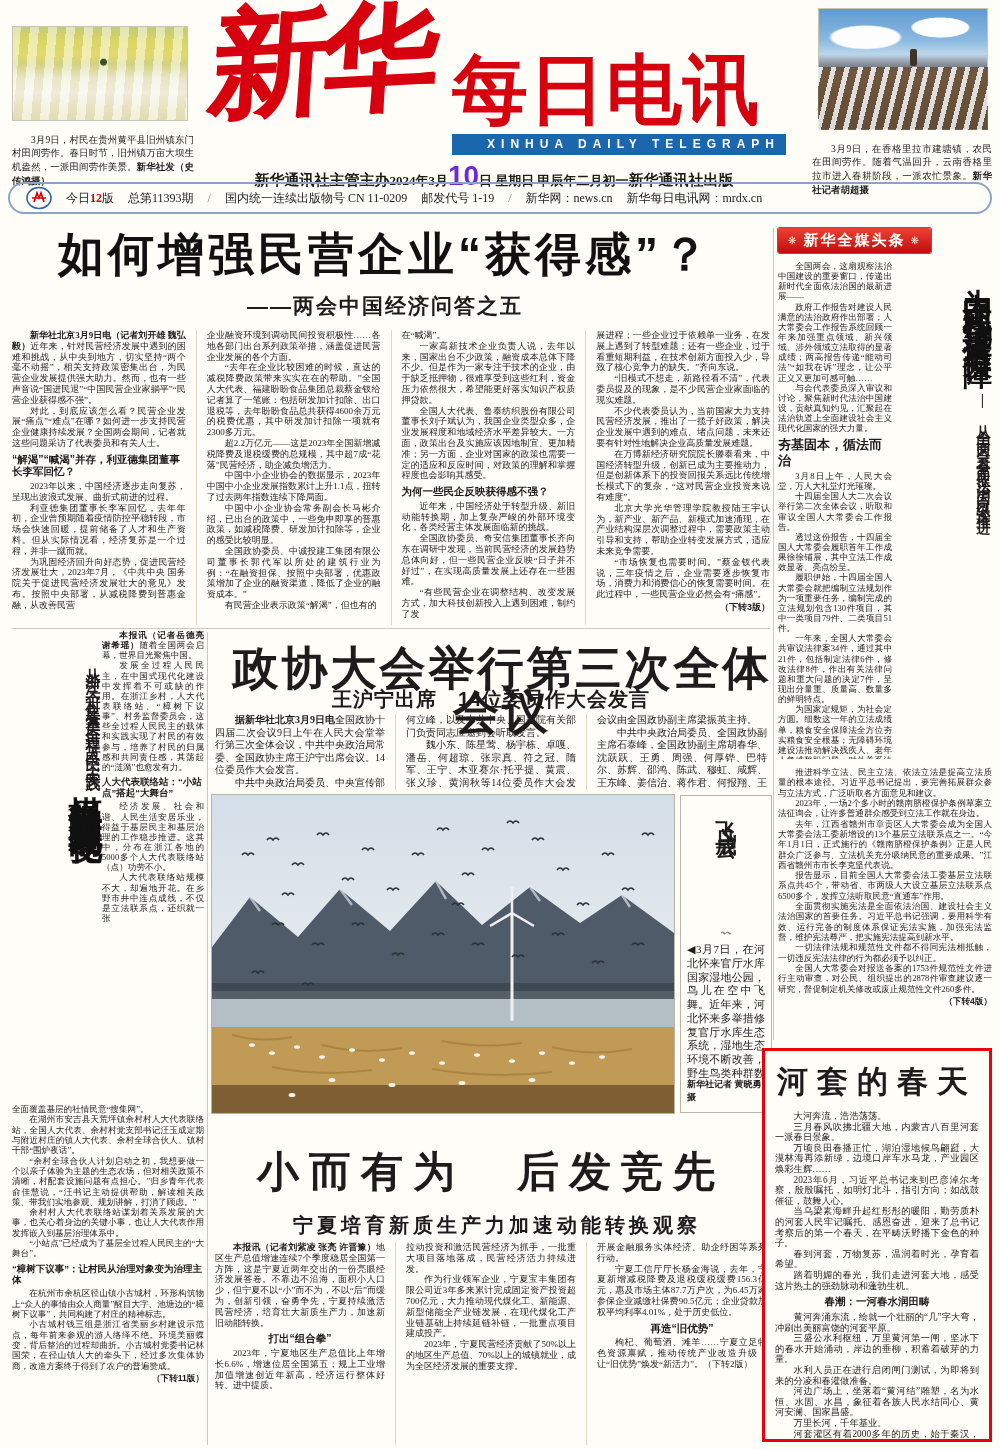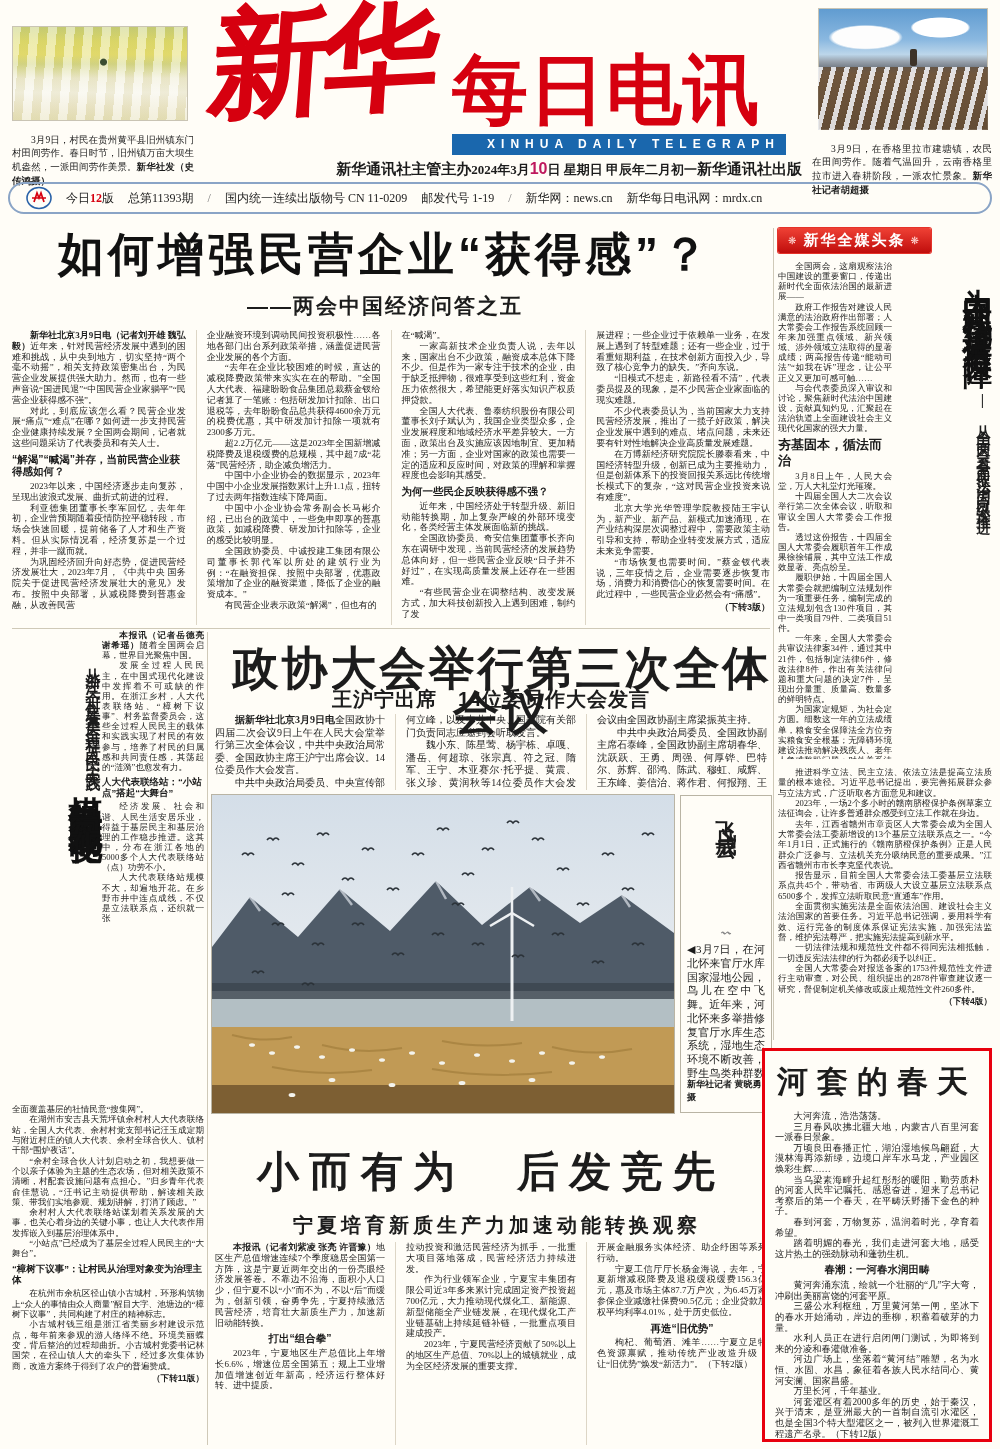--- a/index.html
+++ b/index.html
@@ -30,24 +30,24 @@
   
   .masthead{left:200px;top:16px;width:600px;height:162px;}
   .callig{position:absolute;left:10px;top:-14px;font-size:118px;line-height:1;color:#d6000f;
     font-weight:900;transform:skewX(-7deg) rotate(-3deg);letter-spacing:-8px;
     text-shadow:1px 1px 0 #d6000f;}
   .title-rest{position:absolute;left:252px;top:36px;font-size:76px;line-height:1;color:#d6000f;
     font-weight:900;letter-spacing:1px;font-family:"Liberation Sans","DejaVu Sans",sans-serif;}
   .bluebar{position:absolute;left:252px;top:118px;width:334px;height:21px;background:#1a67ad;
     color:#fff;font-family:"Liberation Sans","DejaVu Sans",sans-serif;font-weight:bold;
     font-size:12px;letter-spacing:6px;text-align:right;line-height:21px;padding-right:6px;box-sizing:border-box;}
-  .publine{position:absolute;left:24px;top:144px;width:578px;display:flex;justify-content:flex-end;
+  .publine{position:absolute;left:5px;top:144px;width:578px;display:flex;justify-content:center;
     align-items:baseline;font-size:15px;font-weight:bold;}
   .pubdate{font-size:13px;font-weight:bold;}
-  .pubdate .day{color:#be185d;font-size:16px;font-family:"Liberation Sans","DejaVu Sans",sans-serif;font-weight:bold;}
+  .pubdate .day{color:#6d28d9;font-size:28px;font-family:"Liberation Sans","DejaVu Sans",sans-serif;font-weight:bold;}
   
   .infobar{left:8px;top:182px;width:984px;height:32px;border:2px solid #8aa4c6;border-radius:17px;
     box-sizing:border-box;display:flex;align-items:center;gap:14px;padding:0 16px;font-size:12px;}
   .infobar .red{color:#d6000f;font-weight:bold;}
   .infobar .sep{color:#777;}
   
   .para{margin:0;text-indent:2em;text-align:justify;}
   .colhead{margin:4px 0 3px;text-indent:0;font-family:"Liberation Sans","DejaVu Sans",sans-serif;
     font-weight:bold;text-align:left;}
   .jump{margin:2px 0 0;text-indent:0;text-align:right;font-weight:bold;
@@ -161,21 +161,21 @@
     <span>新华网：news.cn</span>
     <span>新华每日电讯网：mrdx.cn</span>
   </div>
 
   <h1 class="abs lead-head sans">如何增强民营企业“获得感”？</h1>
   <p class="abs lead-deck sans">——两会中国经济问答之五</p>
   <div class="abs cols lead-cols">
     <div>
         <p class="para"><b>新华社北京3月9日电（记者刘开雄 魏弘毅）</b>近年来，针对民营经济发展中遇到的困难和挑战，从中央到地方，切实坚持“两个毫不动摇”，相关支持政策密集出台，为民营企业发展提供强大助力。然而，也有一些声音说“国进民退”“中国民营企业家躺平”“民营企业获得感不强”。</p>
         <p class="para">对此，到底应该怎么看？民营企业发展“痛点”“难点”在哪？如何进一步支持民营企业健康持续发展？全国两会期间，记者就这些问题采访了代表委员和有关人士。</p>
-        <p class="colhead">“解渴”“喊渴”并存，当前民营企业获得感如何？</p>
+        <p class="colhead">“解渴”“喊渴”并存，利亚德集团董事长李军回忆？</p>
         <p class="para">2023年以来，中国经济逐步走向复苏，呈现出波浪式发展、曲折式前进的过程。</p>
         <p class="para">利亚德集团董事长李军回忆，去年年初，企业曾预期随着疫情防控平稳转段，市场会快速回暖，提前储备了人才和生产资料。但从实际情况看，经济复苏是一个过程，并非一蹴而就。</p>
         <p class="para">为巩固经济回升向好态势，促进民营经济发展壮大，2023年7月，《中共中央 国务院关于促进民营经济发展壮大的意见》发布。按照中央部署，从减税降费到普惠金融，从改善民营</p>
       </div>
     <div>
         <p class="para" style="text-indent: 0px;">企业融资环境到调动民间投资积极性……各地各部门出台系列政策举措，涵盖促进民营企业发展的各个方面。</p>
         <p class="para">“去年在企业比较困难的时候，直达的减税降费政策带来实实在在的帮助。”全国人大代表、福建盼盼食品集团总裁蔡金钗给记者算了一笔账：包括研发加计扣除、出口退税等，去年盼盼食品总共获得4600余万元的税费优惠，其中研发加计扣除一项就有2300多万元。</p>
         <p class="para">超2.2万亿元——这是2023年全国新增减税降费及退税缓费的总规模，其中超7成“花落”民营经济，助企减负增活力。</p>
         <p class="para">中国中小企业协会的数据显示，2023年中国中小企业发展指数累计上升1.1点，扭转了过去两年指数连续下降局面。</p>
         <p class="para">中国中小企业协会常务副会长马彬介绍，已出台的政策中，一些免申即享的普惠政策，如减税降费、研发加计扣除等，企业的感受比较明显。</p>
@@ -390,20 +390,21 @@
         <p class="para">枸杞、葡萄酒、滩羊……宁夏立足特色资源禀赋，推动传统产业改造升级，让“旧优势”焕发“新活力”。（下转2版）</p>
       </div>
   </div>
 
   <section class="abs hetao">
     <h2>河套的春天</h2>
     <div class="hetao-body">
         <p class="para">大河奔流，浩浩荡荡。</p>
         <p class="para">三月春风吹拂北疆大地，内蒙古八百里河套一派春日景象。</p>
         <p class="para">万顷良田春播正忙，湖泊湿地候鸟翩跹，大漠林海再添新绿，边境口岸车水马龙，产业园区焕彩生辉……</p>
+        <p class="para">2023年6月，习近平总书记来到巴彦淖尔考察，殷殷嘱托，如明灯北斗，指引方向；如战鼓催征，鼓舞人心。</p>
         <p class="para">当乌梁素海畔升起红彤彤的暖阳，勤劳质朴的河套人民牢记嘱托、感恩奋进，迎来了总书记考察后的第一个春天，在平畴沃野播下金色的种子。</p>
         <p class="para">春到河套，万物复苏，温润着时光，孕育着希望。</p>
         <p class="para">踏着明媚的春光，我们走进河套大地，感受这片热土的强劲脉动和蓬勃生机。</p>
         <p class="colhead">春潮：一河春水润田畴</p>
         <p class="para">黄河奔涌东流，绘就一个壮丽的“几”字大弯，冲刷出美丽富饶的河套平原。</p>
         <p class="para">三盛公水利枢纽，万里黄河第一闸，坚冰下的春水开始涌动，岸边的垂柳，积蓄着破芽的力量。</p>
         <p class="para">水利人员正在进行启闭闸门测试，为即将到来的分凌和春灌做准备。</p>
         <p class="para">河边广场上，坐落着“黄河结”雕塑，名为水恒、水固、水昌，象征着各族人民水结同心、黄河安澜、国家昌盛。</p>
         <p class="para">万里长河，千年基业。</p>
         <p class="para">河套灌区有着2000多年的历史，始于秦汉，兴于清末，是亚洲最大的一首制自流引水灌区，也是全国3个特大型灌区之一，被列入世界灌溉工程遗产名录。（下转12版）</p>

